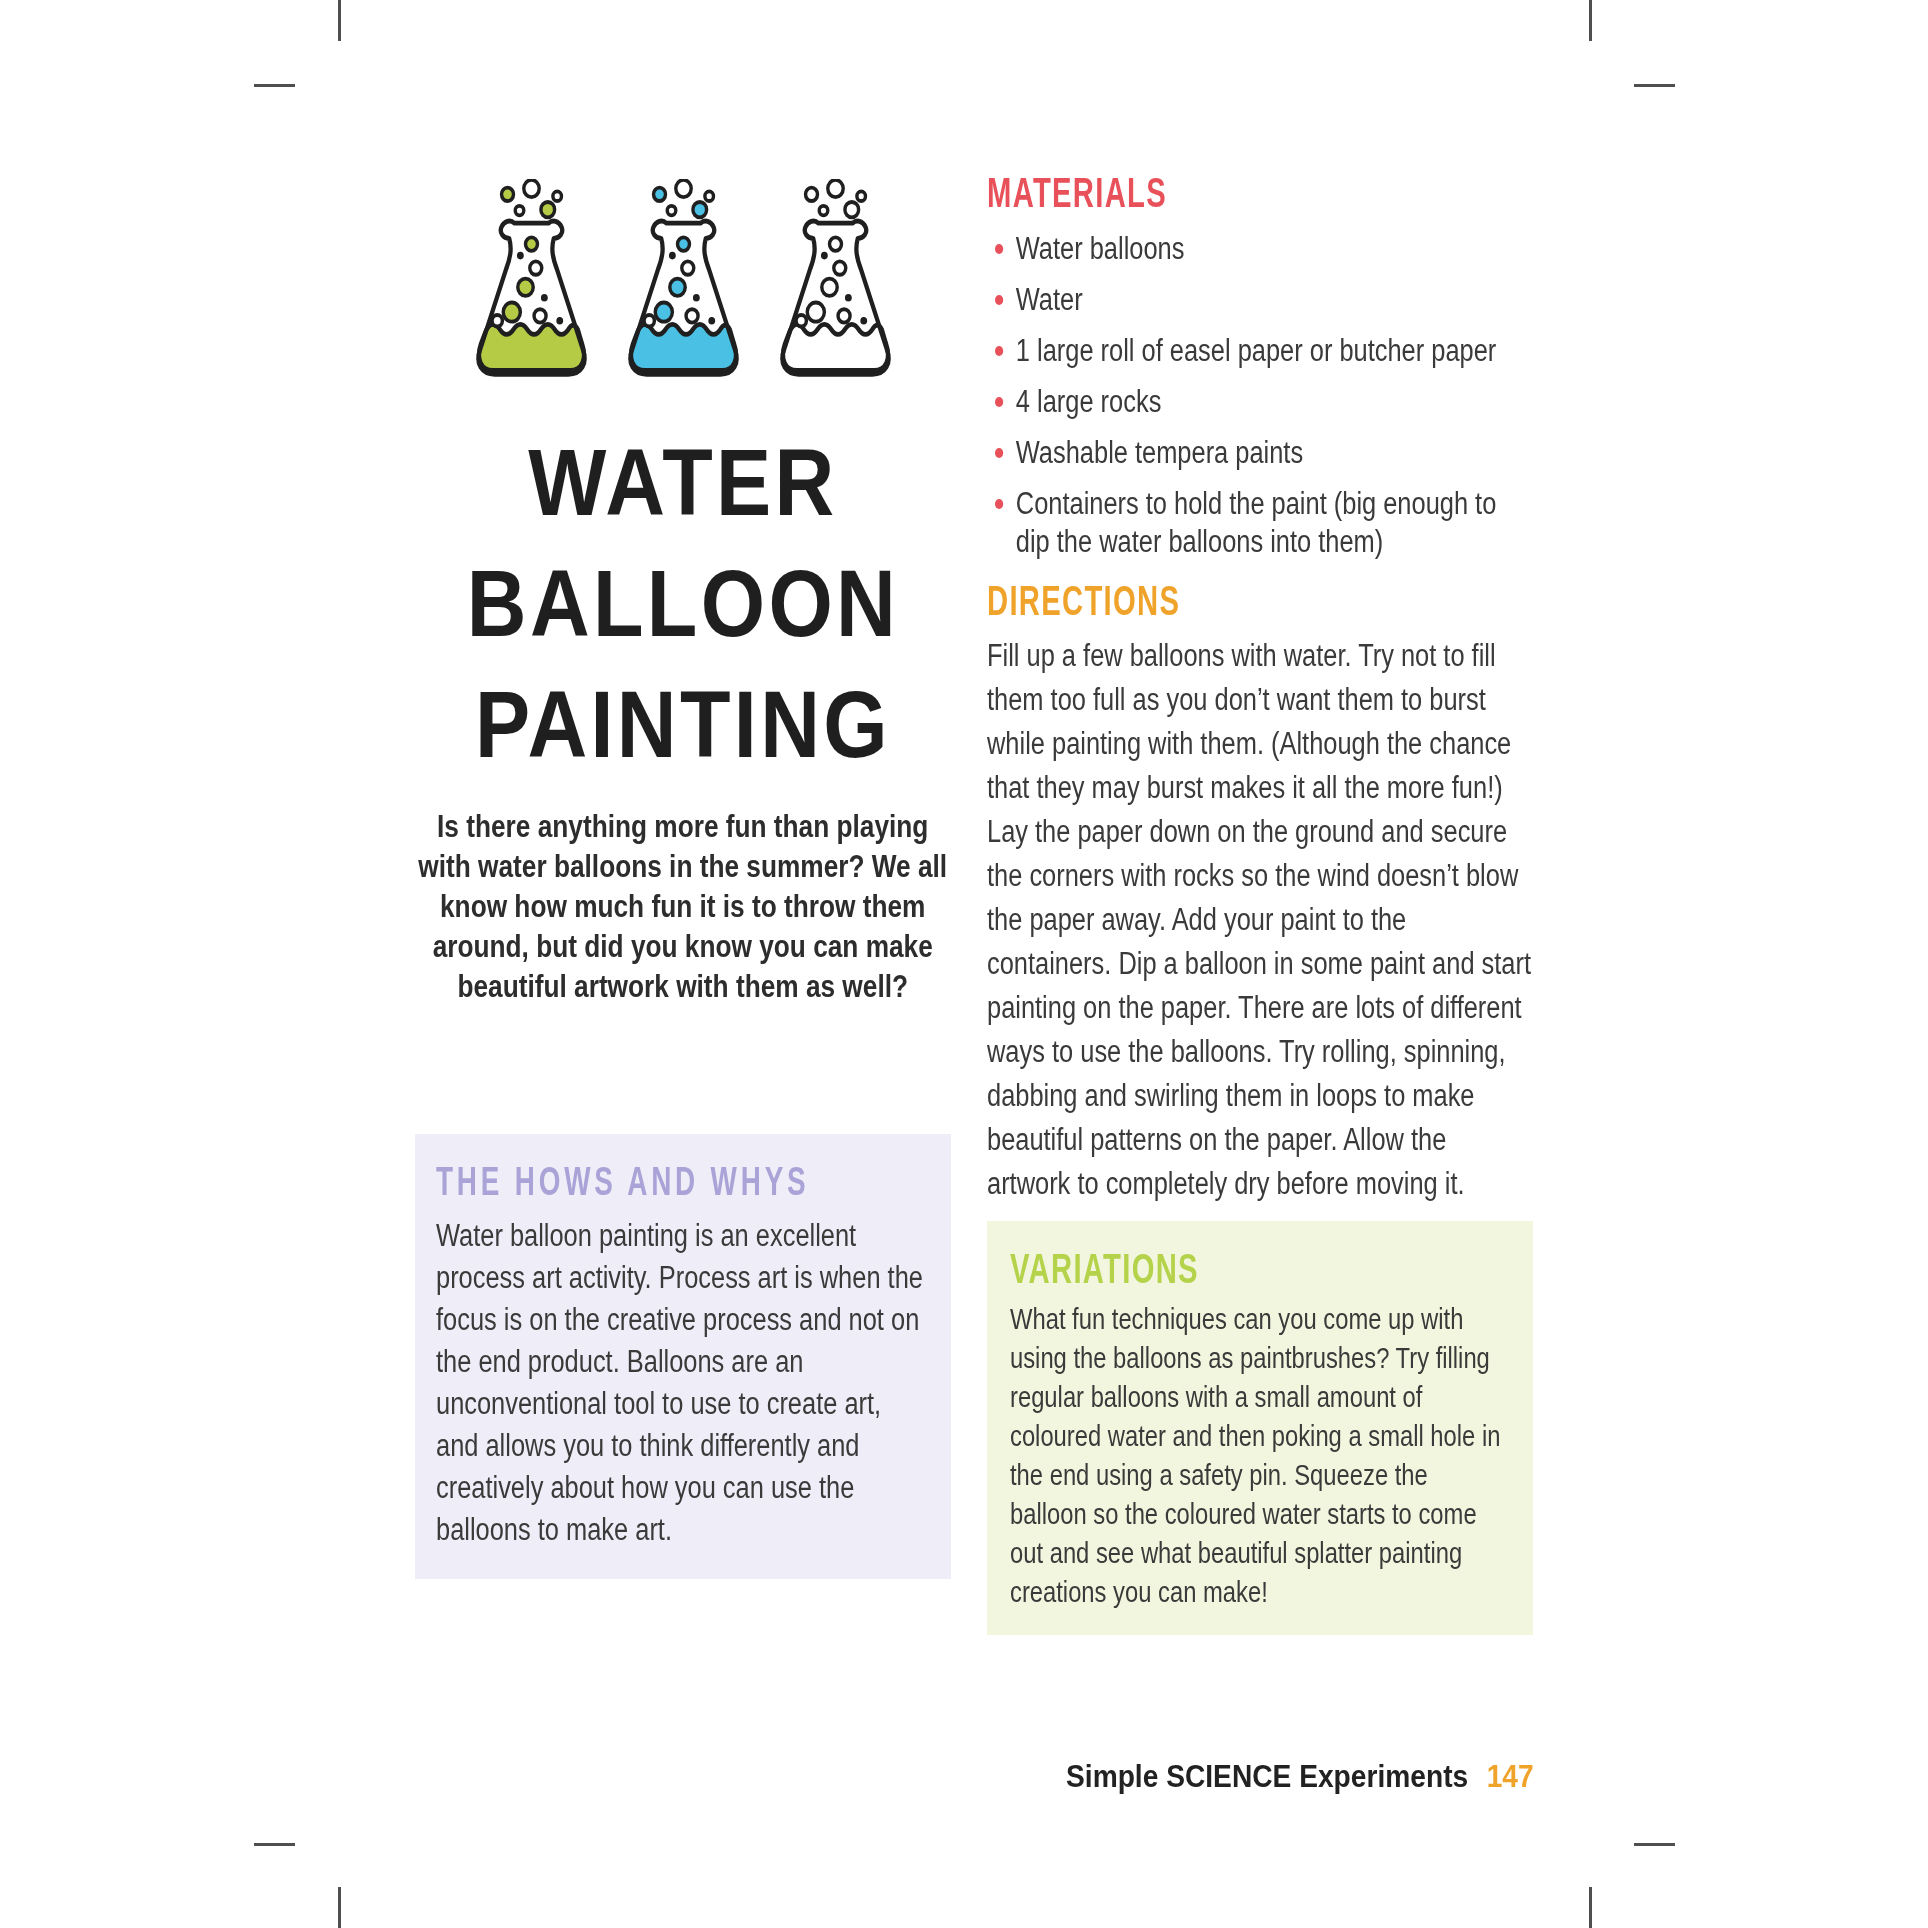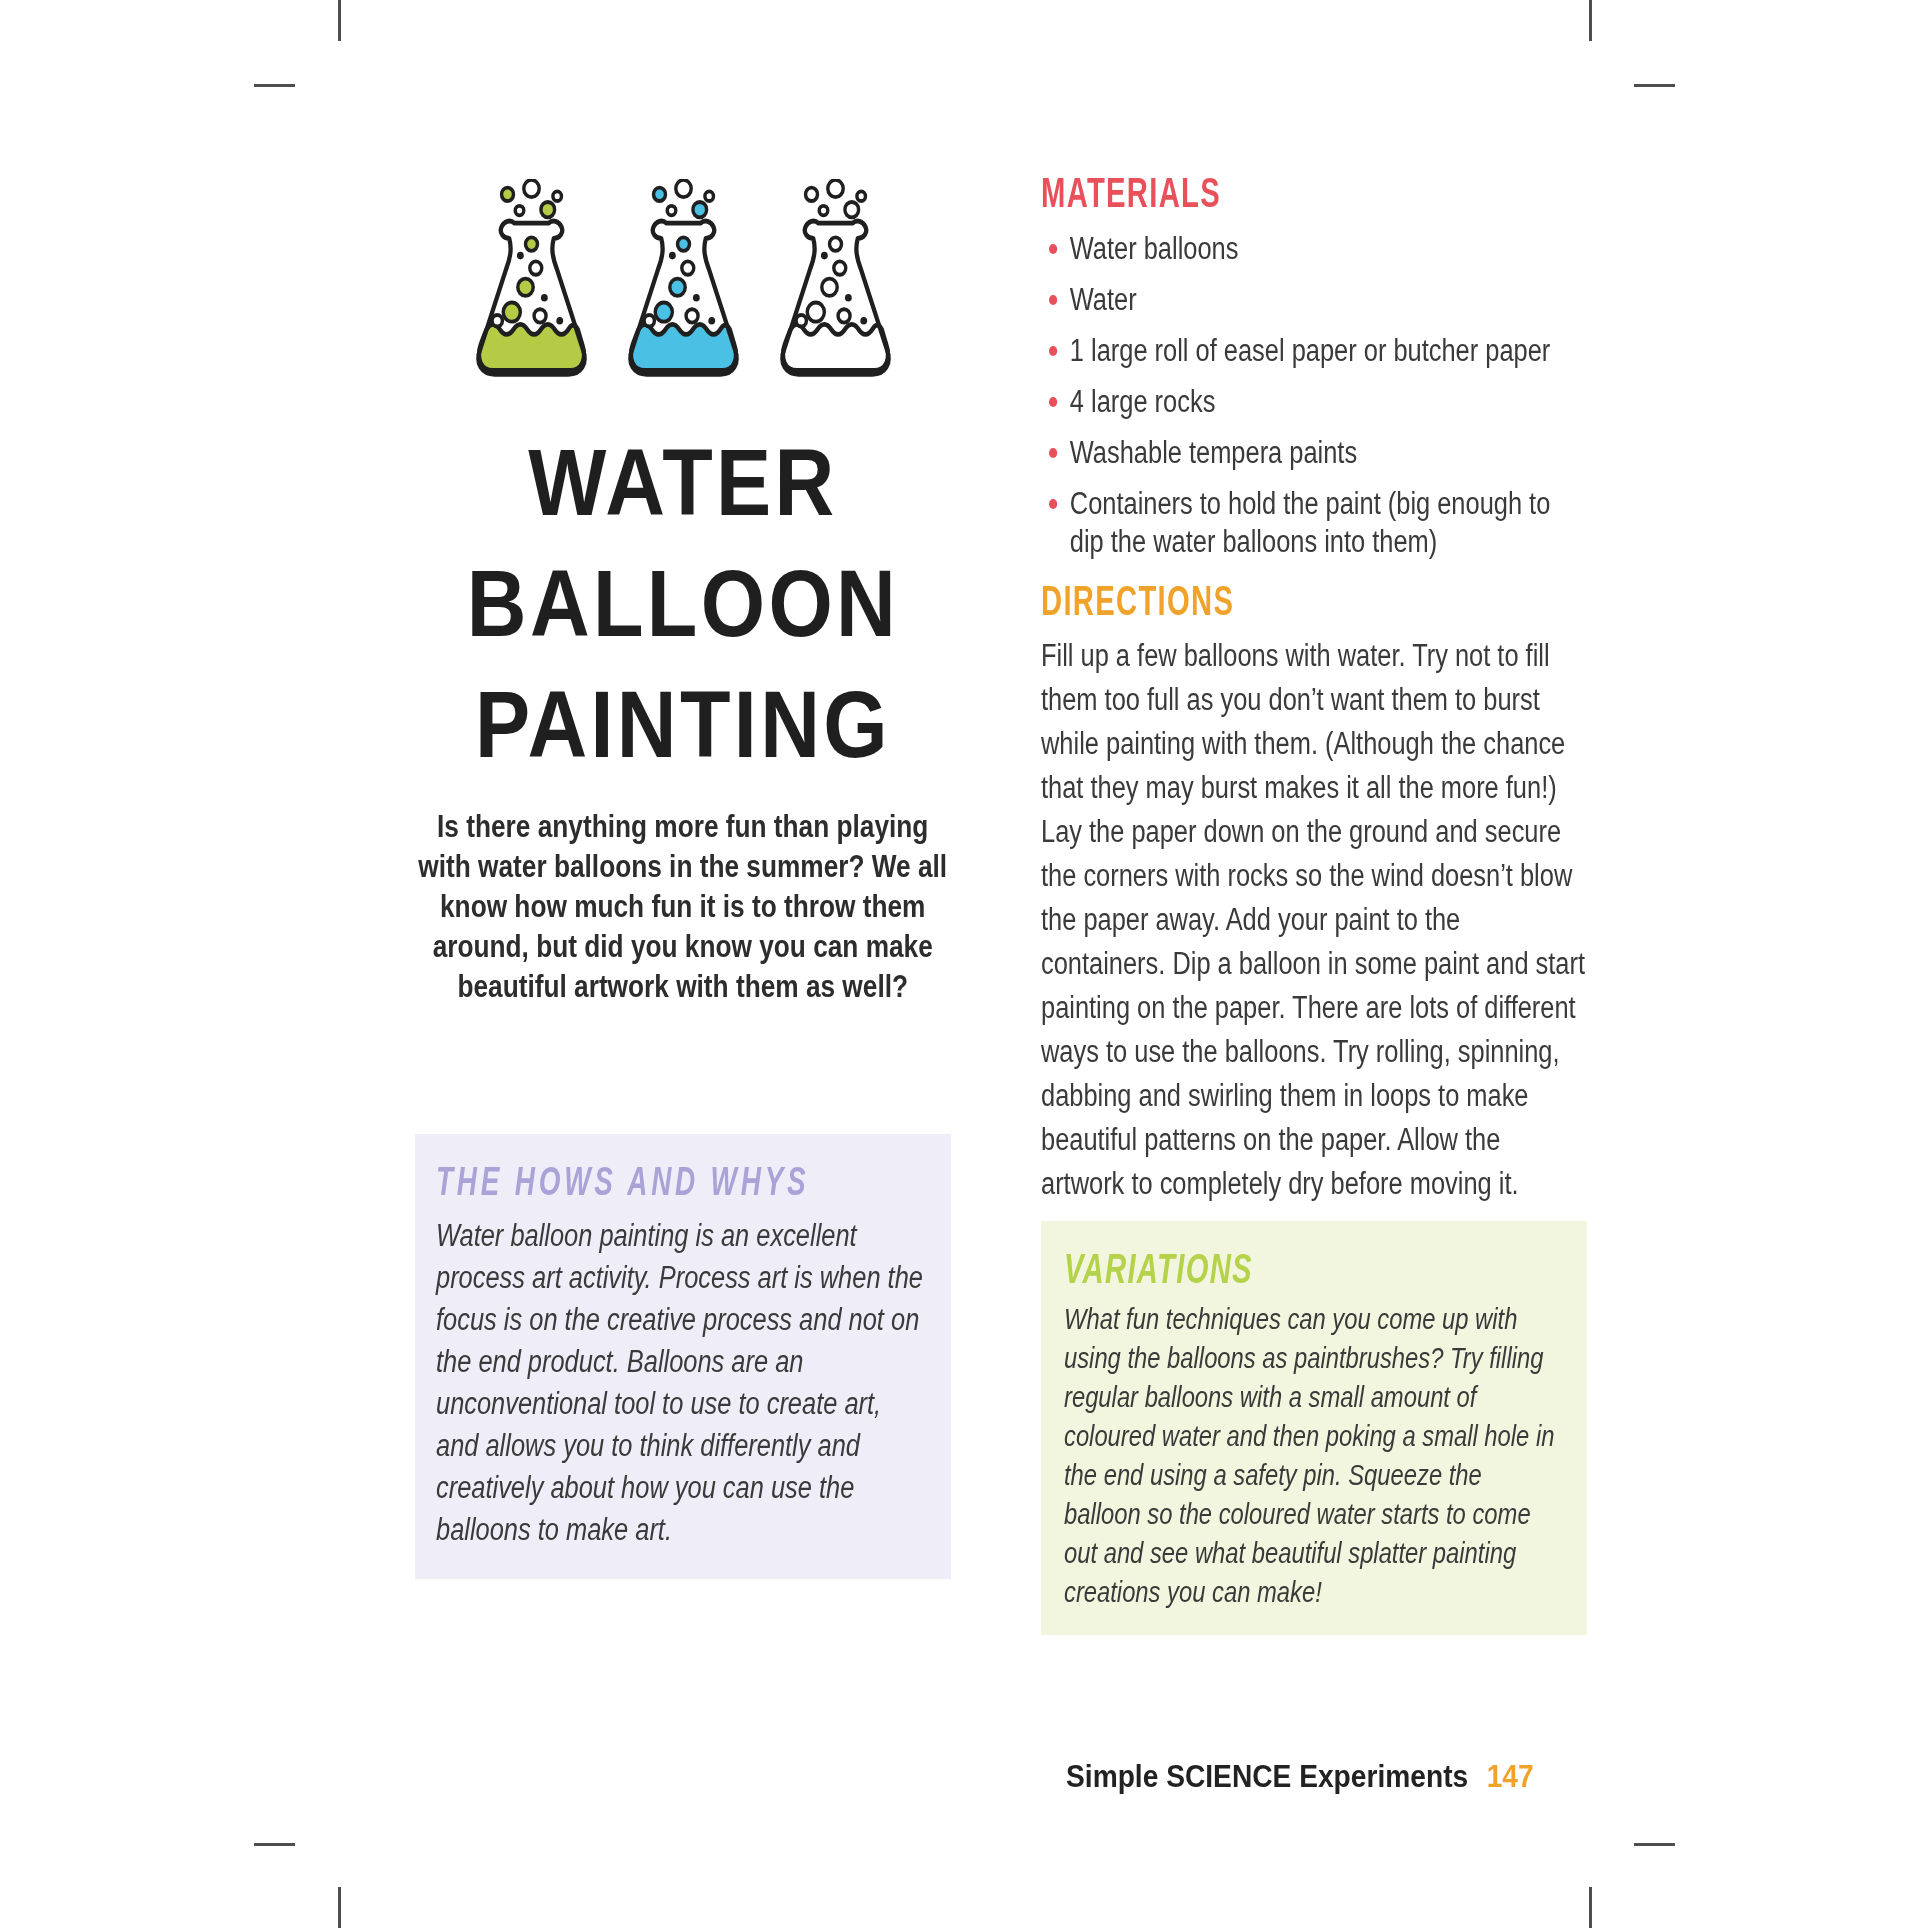--- a/index.html
+++ b/index.html
@@ -6,21 +6,21 @@
   body{
     width:1928px;height:1928px;position:relative;background:#ffffff;
     font-family:"Liberation Sans", sans-serif;color:var(--body_text,#3a3a3a);
     overflow:hidden;
   }
   .crop{position:absolute;background:var(--crop_mark_gray,#4f4f4f);}
   .crop.v{width:2.8px;height:41px;}
   .crop.h{width:41px;height:2.8px;}
 
   .col-left{position:absolute;left:415px;top:179px;width:536px;}
-  .col-right{position:absolute;left:1041px;top:168px;width:546px;}
+  .col-right{position:absolute;left:987px;top:168px;width:546px;}
 
   .flask-row{display:flex;justify-content:center;align-items:flex-start;gap:15px;}
   .flask-row svg{display:block;}
 
   h1.title{
     margin:40px 0 0 0;text-align:center;font-weight:bold;
     font-size:94px;line-height:121px;letter-spacing:3.8px;
     color:var(--title_ink,#1f1f1f);
     transform:scaleX(0.88);transform-origin:center top;
   }
@@ -52,21 +52,21 @@
   .bullet{
     flex:none;width:10.4px;height:10.4px;border-radius:50%;
     background:var(--materials_red,#e8515a);margin:14px 15px 0 0;
   }
 
   p.body-text{
     margin:9.4px 0 0 0;font-size:31px;line-height:44px;color:var(--body_text,#3a3a3a);
     width:666px;transform:scaleX(0.82);transform-origin:left top;
   }
 
-  section.box{margin-top:15px;font-style:italic;}
+  section.box{margin-top:15px;}
   section.box.lavender{
     margin-top:128px;background:var(--lavender_box_bg,#efedf7);
     padding:24.5px 24.5px 28px 21px;
   }
   section.box.lavender p{
     margin:11.3px 0 0 0;font-size:31px;line-height:42px;color:var(--body_text,#3a3a3a);
     width:598px;transform:scaleX(0.82);transform-origin:left top;
   }
   section.box.green{
     background:var(--green_box_bg,#f3f6de);padding:22.6px 22.6px 22.6px 22.6px;

